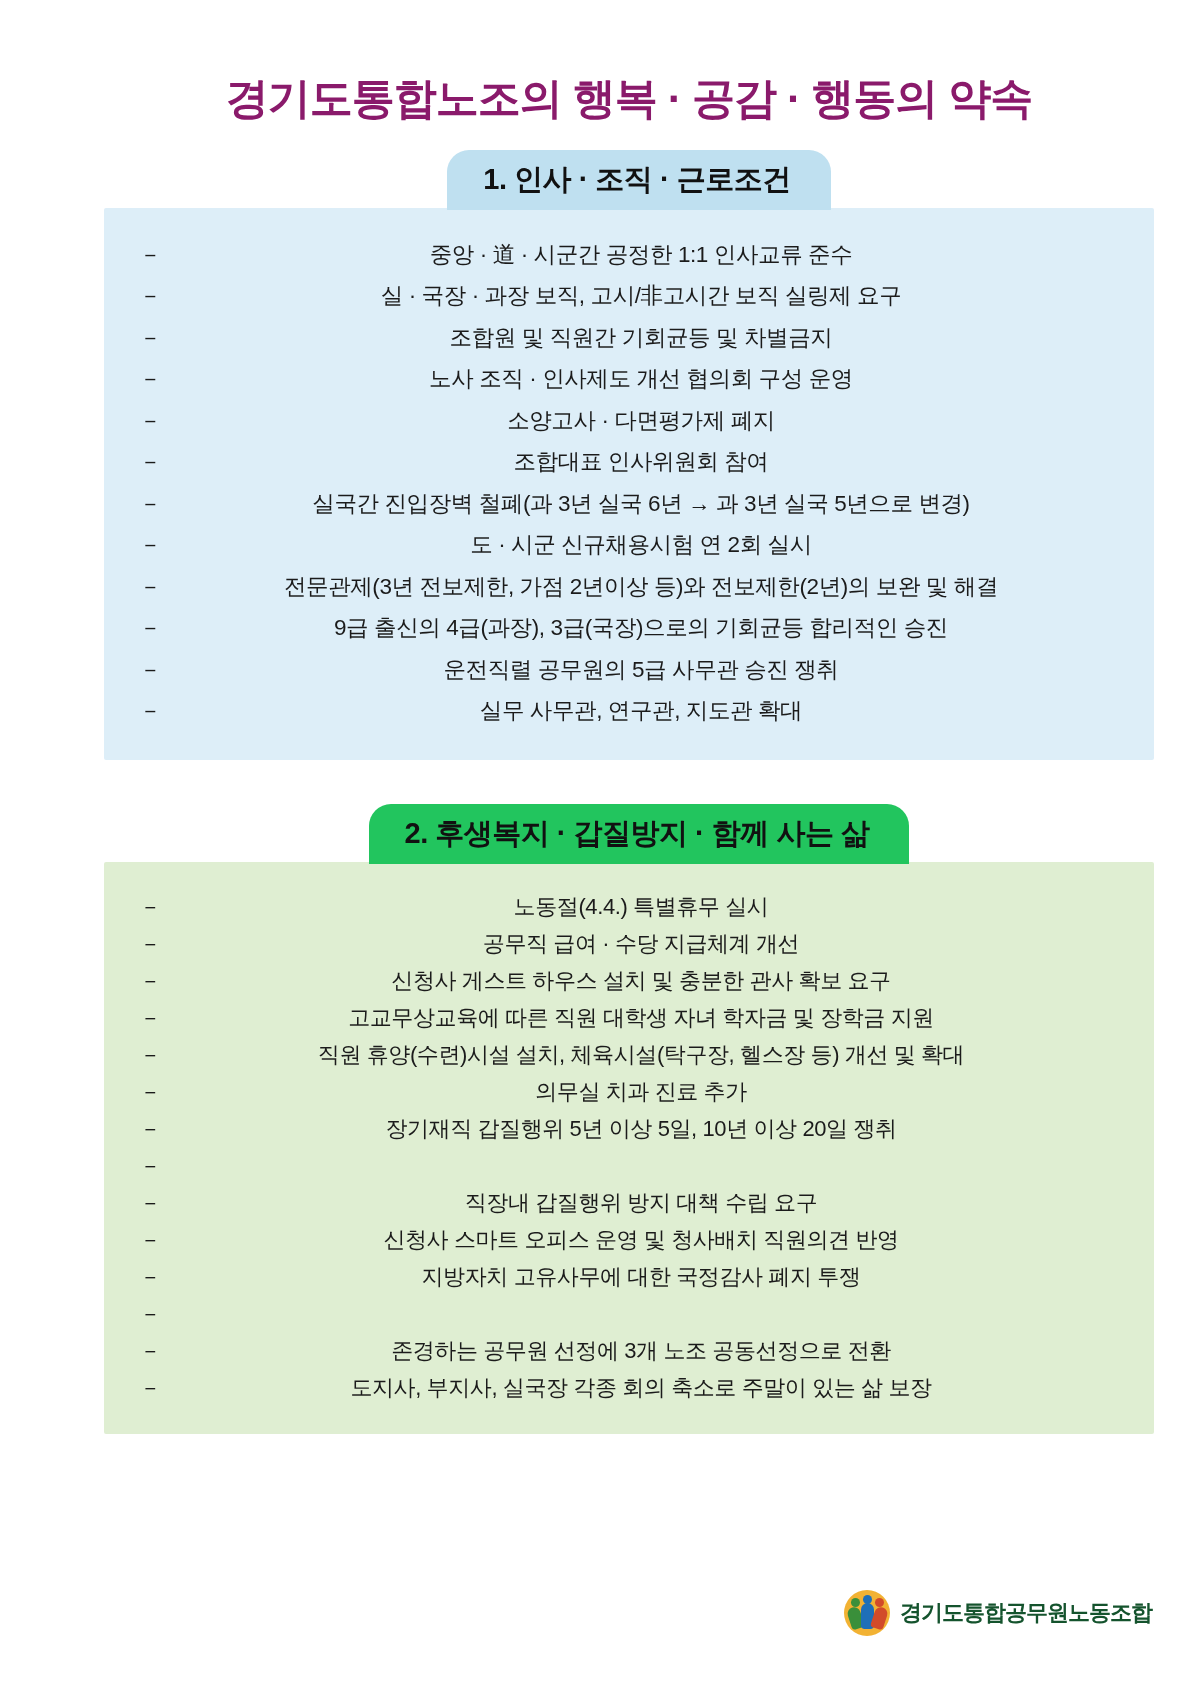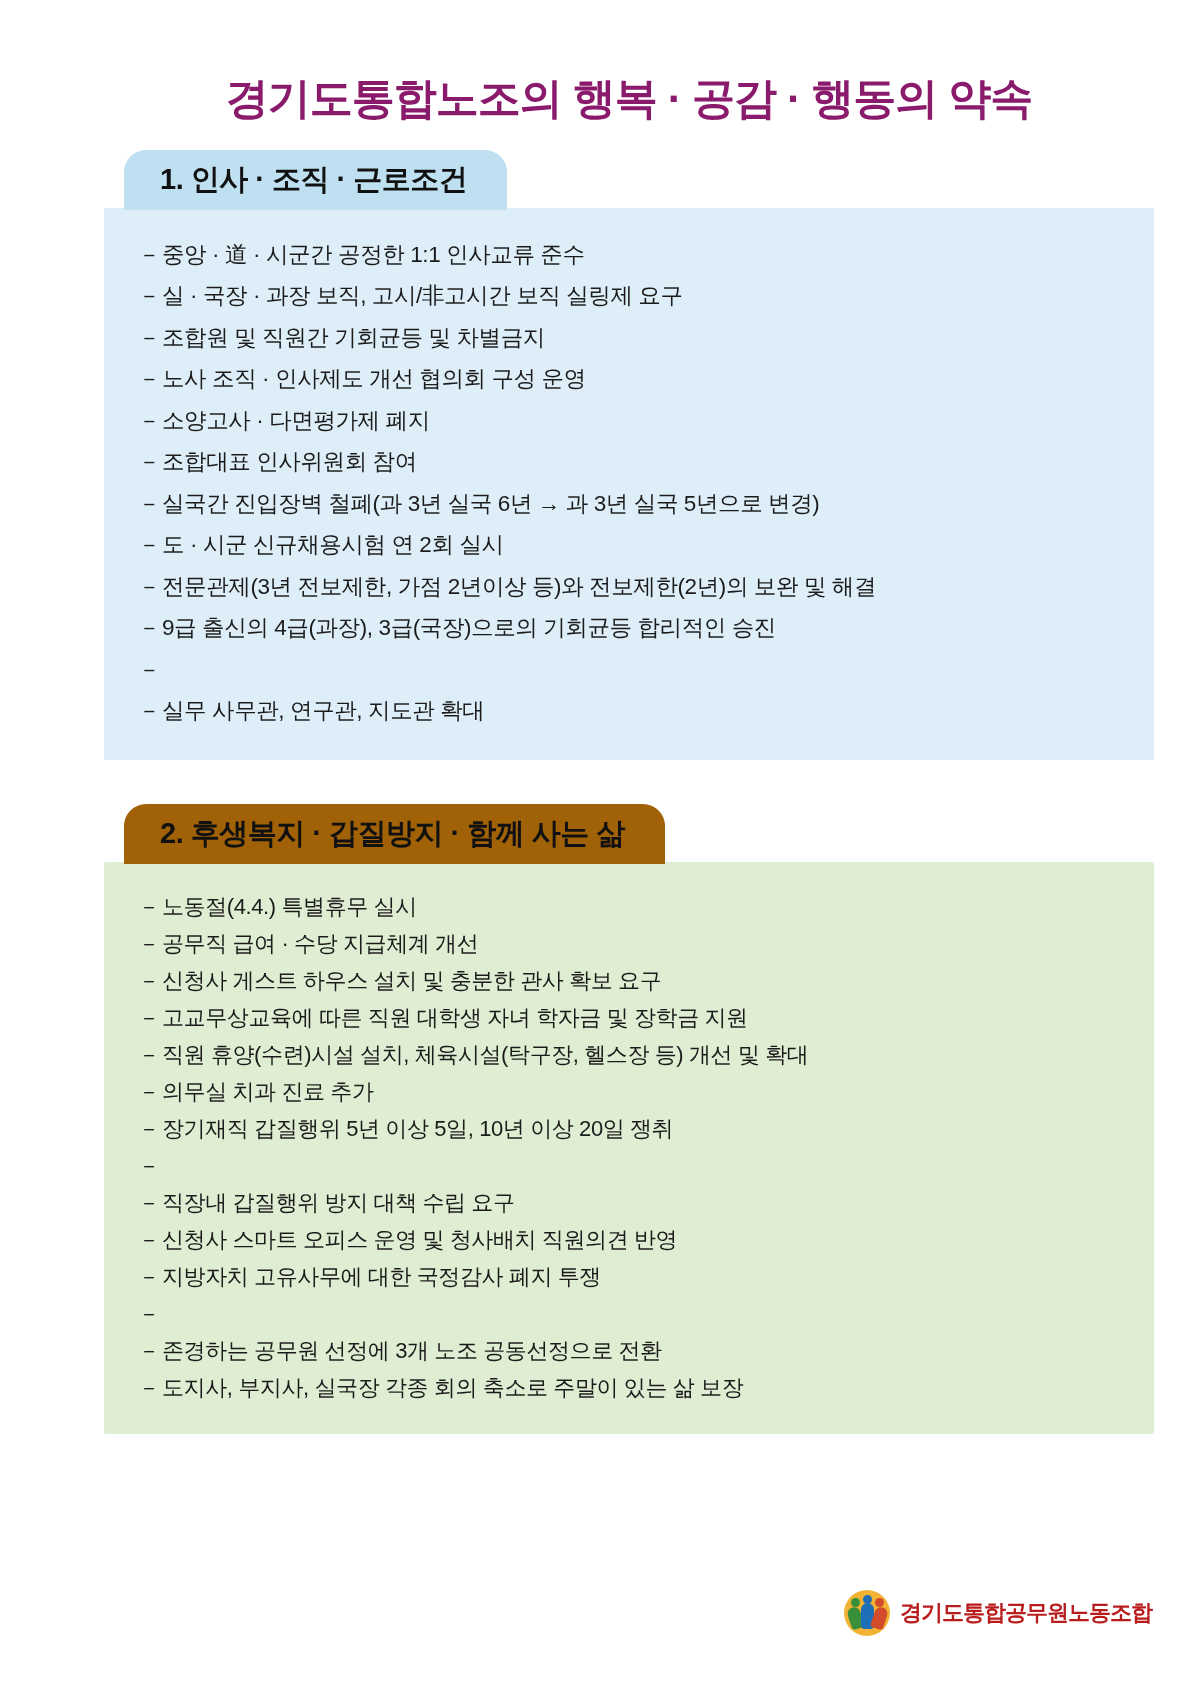--- a/index.html
+++ b/index.html
@@ -32,20 +32,21 @@
     color: #8a1a6b;
     letter-spacing: -1px;
     margin: 8px 0 22px 0;
     white-space: nowrap;
   }
 
   
   .section {
     position: relative;
     margin-bottom: 44px;
+    text-align: center;
   }
   .section-header {
     display: inline-block;
     font-size: 29px;
     font-weight: bold;
     color: #111111;
     padding: 10px 40px 10px 36px;
     border-top-left-radius: 22px;
     border-top-right-radius: 22px;
     position: relative;
@@ -79,21 +80,21 @@
   .item-text {
     flex: 1 1 auto;
   }
 
   
   .sec1 .section-header { background: #bfe0f0; }
   .sec1 .section-body { background: #ddeef8; }
   .sec1 .item { padding: 9.5px 0; }
 
   
-  .sec2 .section-header { background: #a16207; }
+  .sec2 .section-header { background: #22c55e; }
   .sec2 .section-body { background: #dfeed2; }
   .sec2 .item { padding: 7.5px 0; font-size: 22px; }
 
   
   .footer {
     position: absolute;
     right: 62px;
     bottom: 48px;
     display: flex;
     align-items: center;
@@ -122,21 +123,21 @@
     position: absolute;
     width: 9px; height: 9px; border-radius: 50%;
     top: 8px;
   }
   .logo-mark .h1 { left: 7px;  background: #3a8f3a; }
   .logo-mark .h2 { left: 19px; background: #1e6fb8; top: 5px; }
   .logo-mark .h3 { left: 31px; background: #d24b2a; }
   .logo-text {
     font-size: 22px;
     font-weight: bold;
-    color: #b91c1c;
+    color: #14532d;
     letter-spacing: -1px;
     white-space: nowrap;
     font-family: Liberation Serif, serif;
   }
 </style>
 </head>
 <body>
 
 <div class="page">
 
@@ -180,20 +181,21 @@
       <div class="item">
           <span class="dash">－</span>
           <span class="item-text">전문관제(3년 전보제한, 가점 2년이상 등)와 전보제한(2년)의 보완 및 해결</span>
         </div>
       <div class="item">
           <span class="dash">－</span>
           <span class="item-text">9급 출신의 4급(과장), 3급(국장)으로의 기회균등 합리적인 승진</span>
         </div>
       <div class="item">
           <span class="dash">－</span>
+          <span class="item-text">운전직렬 공무원의 5급 사무관 승진 쟁취</span>
         </div>
       <div class="item">
           <span class="dash">－</span>
           <span class="item-text">실무 사무관, 연구관, 지도관 확대</span>
         </div>
     </div>
   </div>
 
   <div class="section sec2">
     <div class="section-header">2. 후생복지 · 갑질방지 · 함께 사는 삶</div>

